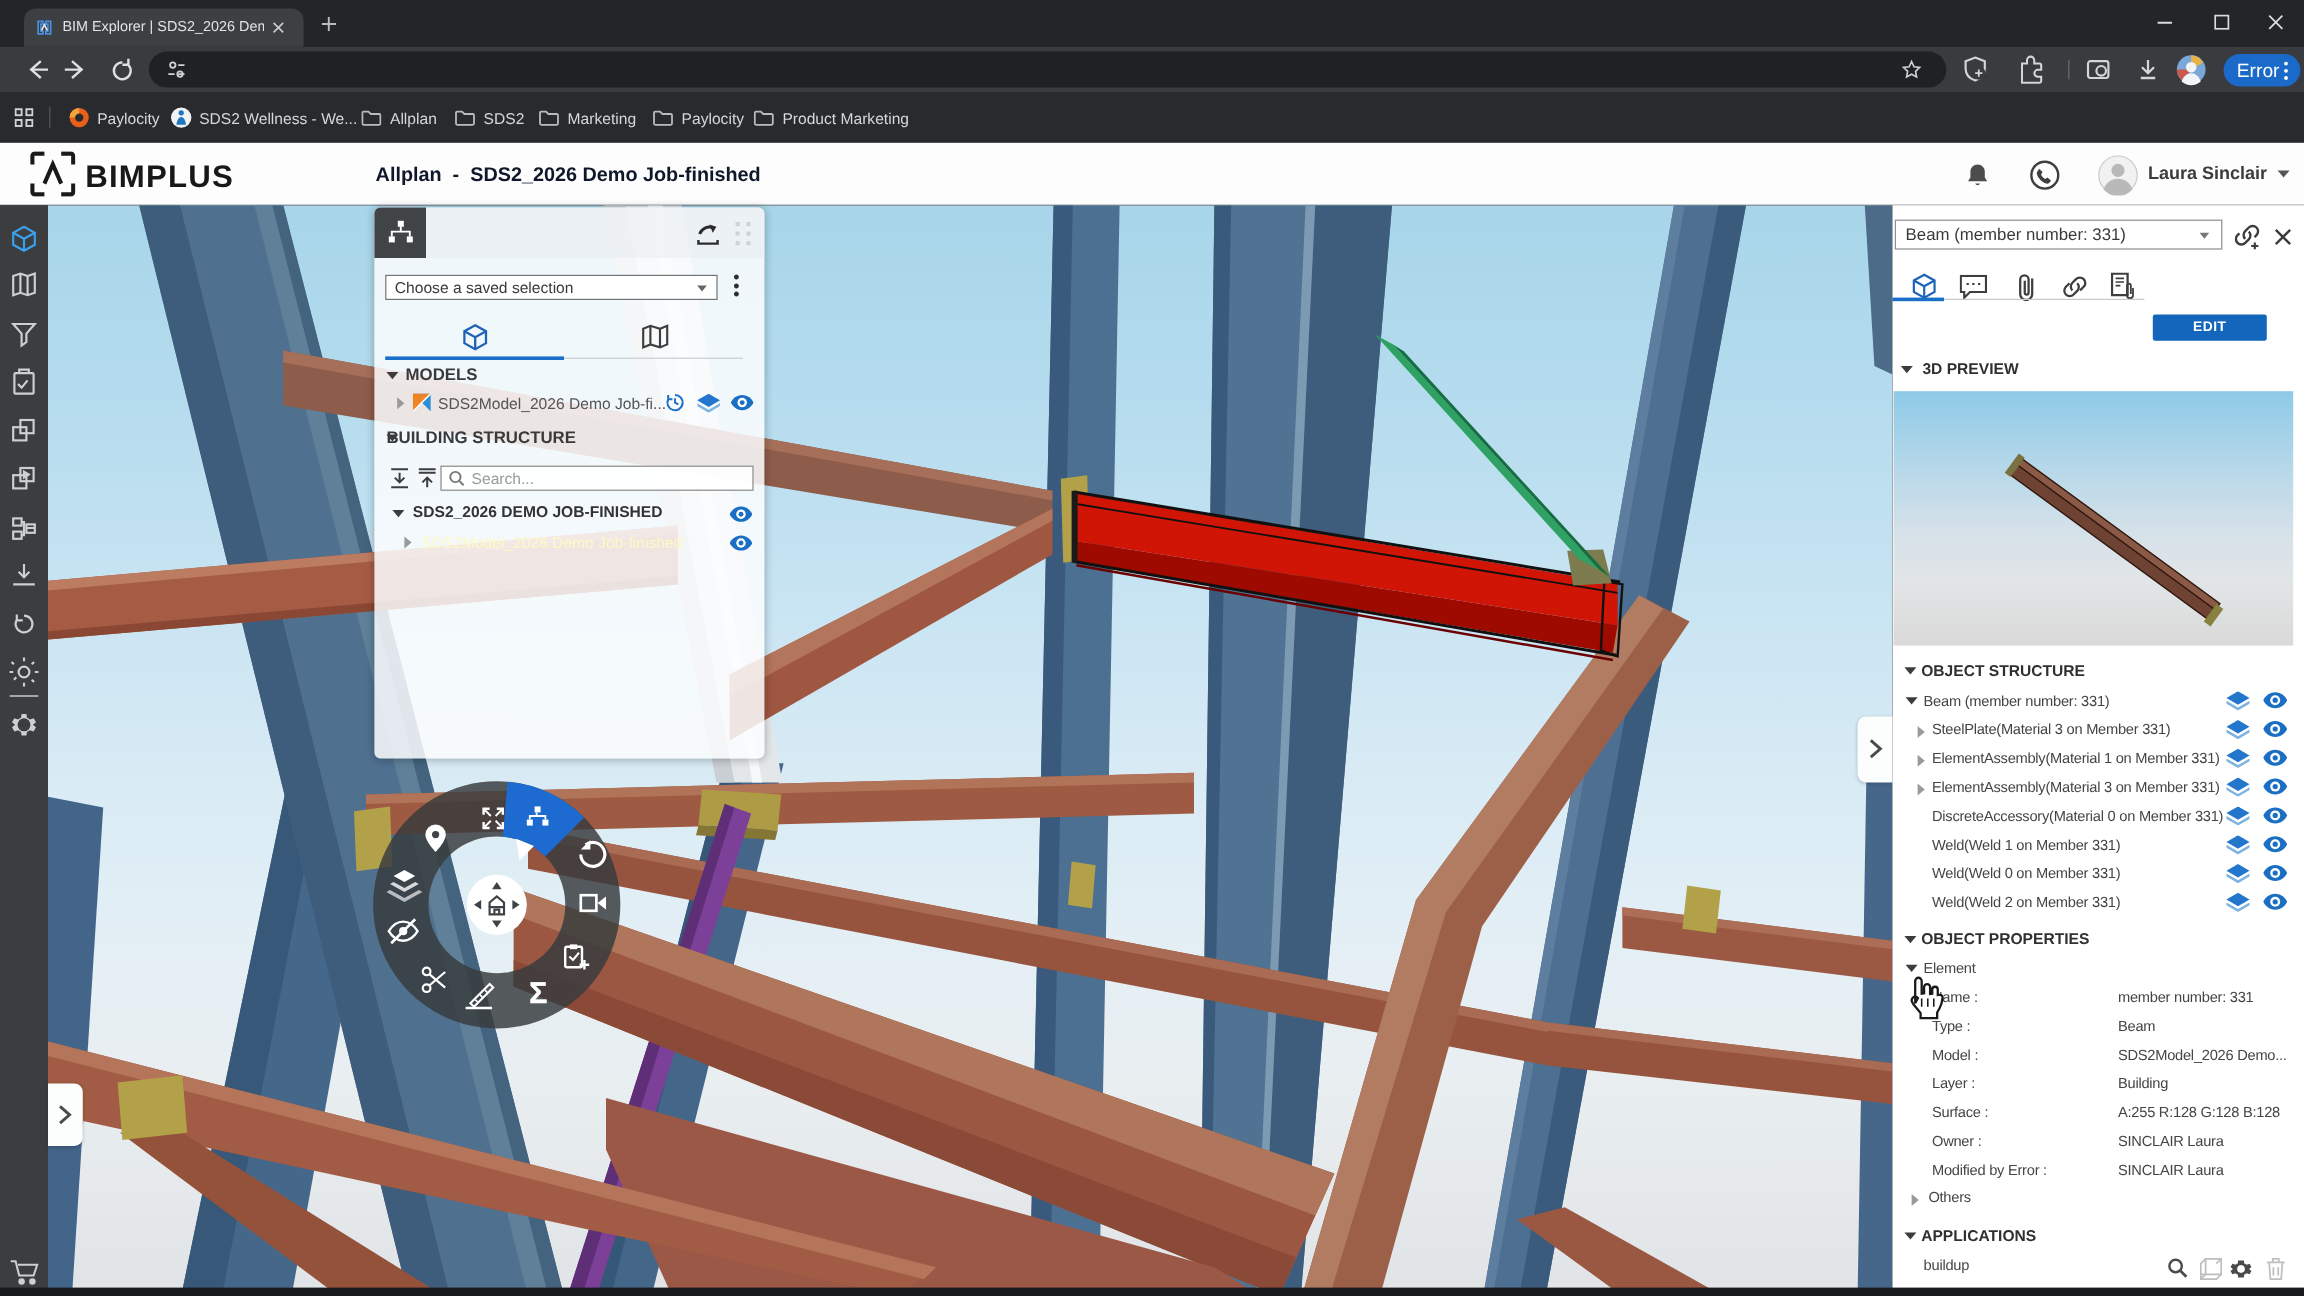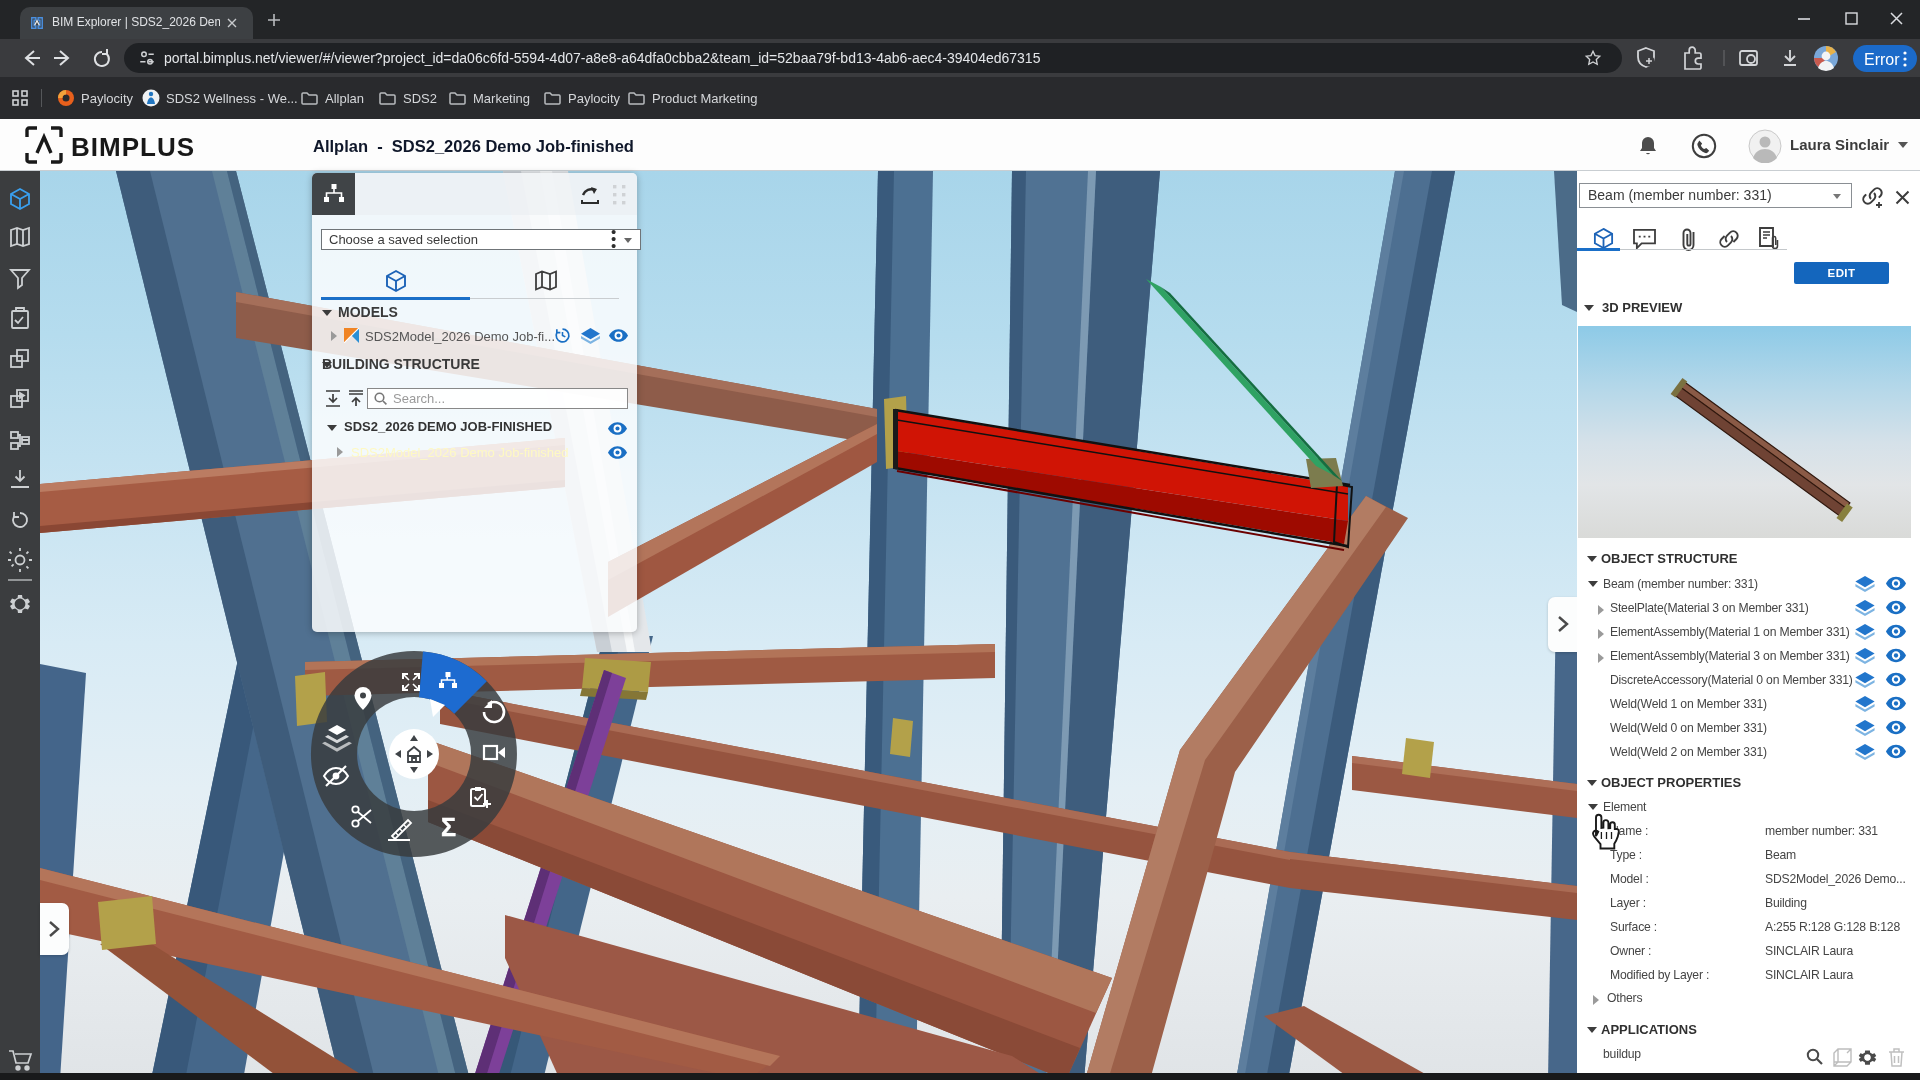--- a/index.html
+++ b/index.html
@@ -66,21 +66,20 @@
   <path d="M16 5l-8 7 8 7M8 12h14" stroke="#dee0e3" stroke-width="2" fill="none"></path>
   <path d="M42 5l8 7-8 7M50 12H36" stroke="#dee0e3" stroke-width="2" fill="none"></path>
   <path d="M84 6a7 7 0 1 0 5 2.2M89 3v5h-5" stroke="#dee0e3" stroke-width="2" fill="none"></path>
 </svg>
 <div id="omnibox">
   <svg width="18" height="18" style="position:absolute;left:14px;top:6px" viewBox="0 0 24 24">
     <circle cx="8" cy="7" r="3" fill="none" stroke="#cfd1d4" stroke-width="2"></circle>
     <path d="M14 7h7M3 17h7M14 17h7" stroke="#cfd1d4" stroke-width="2"></path>
     <circle cx="16" cy="17" r="3" fill="none" stroke="#cfd1d4" stroke-width="2"></circle>
   </svg>
-  <div style="position:absolute;left:40px;top:0;font-size:14px">portal.bimplus.net/viewer/#/viewer?project_id=da06c6fd-5594-4d07-a8e8-a64dfa0cbba2&amp;team_id=52baa79f-bd13-4ab6-aec4-39404ed67315</div>
   <svg width="18" height="18" style="position:absolute;left:1460px;top:6px" viewBox="0 0 24 24">
     <path d="M12 3l2.7 5.8 6.3.8-4.6 4.4 1.2 6.3-5.6-3.1-5.6 3.1 1.2-6.3L3 9.6l6.3-.8z" fill="none" stroke="#cfd1d4" stroke-width="1.8"></path>
   </svg>
 </div>
 
 <svg width="300" height="28" style="position:absolute;left:1632px;top:44px" viewBox="0 0 300 28">
   <path d="M14 4l8 3v6c0 5-3.5 8.5-8 10-4.5-1.5-8-5-8-10V7z" fill="none" stroke="#d3d5d8" stroke-width="1.8"></path>
   <circle cx="17" cy="17" r="5.5" fill="#3a3b3e"></circle>
     <path d="M14 17h6M17 14v6" stroke="#d3d5d8" stroke-width="1.5"></path>
   <path d="M53 12h4.2V9.2a3 3 0 0 1 6 0V12h4.3a1.5 1.5 0 0 1 1.5 1.5v3.7h-2.8a2.9 2.9 0 0 0 0 5.8H69v3.5a1.5 1.5 0 0 1-1.5 1.5H53z" fill="none" stroke="#d3d5d8" stroke-width="1.7" transform="translate(0,-3)"></path>
@@ -324,21 +323,21 @@
   <svg width="16" height="24" style="position:absolute;left:300px;top:11px" viewBox="0 0 16 24">
     <g fill="#cfd2d5">
       <rect x="1" y="1" width="3.4" height="3.4"></rect>
         <rect x="10" y="1" width="3.4" height="3.4"></rect>
       <rect x="1" y="9" width="3.4" height="3.4"></rect>
         <rect x="10" y="9" width="3.4" height="3.4"></rect>
       <rect x="1" y="17" width="3.4" height="3.4"></rect>
         <rect x="10" y="17" width="3.4" height="3.4"></rect>
     </g>
   </svg>
-  <div style="position:absolute;left:9px;top:56px;width:320px;height:21px;background:#fff;border:1px solid #6f7478;color:#3a3a3a;line-height:19px;padding-left:7px;font-size:13px">Choose a saved selection
+  <div style="position:absolute;left:9px;top:56px;width:277px;height:21px;background:#fff;border:1px solid #6f7478;color:#3a3a3a;line-height:19px;padding-left:7px;font-size:13px">Choose a saved selection
     <span class="tri trid" style="position:absolute;right:8px;top:8px;border-top-color:#666;border-left-width:4px;border-right-width:4px;border-top-width:5px"></span>
   </div>
   <div style="position:absolute;left:299px;top:55px;width:4px;height:22px;color:#2e2e2e;font-size:15px;line-height:7px;letter-spacing:0">•<br>•<br>•</div>
 
   <svg width="24" height="24" style="position:absolute;left:72px;top:96px" viewBox="0 0 24 24">
     <g fill="none" stroke="#1c63b7" stroke-width="1.9">
       <path d="M12 2l9 5v10l-9 5-9-5V7z"></path>
         <path d="M3 7l9 5 9-5M12 12v10"></path>
     </g>
   </svg>
@@ -641,21 +640,21 @@
   <div class="rrow" style="left:33px;top:677px">Type :</div>
     <div class="rrow" style="left:188px;top:677px">Beam</div>
   <div class="rrow" style="left:33px;top:701px">Model :</div>
     <div class="rrow" style="left:188px;top:701px">SDS2Model_2026 Demo...</div>
   <div class="rrow" style="left:33px;top:725px">Layer :</div>
     <div class="rrow" style="left:188px;top:725px">Building</div>
   <div class="rrow" style="left:33px;top:749px">Surface :</div>
     <div class="rrow" style="left:188px;top:749px">A:255 R:128 G:128 B:128</div>
   <div class="rrow" style="left:33px;top:773px">Owner :</div>
     <div class="rrow" style="left:188px;top:773px">SINCLAIR Laura</div>
-  <div class="rrow" style="left:33px;top:797px">Modified by Layer :</div>
+  <div class="rrow" style="left:33px;top:797px">Modified by Error :</div>
     <div class="rrow" style="left:188px;top:797px">SINCLAIR Laura</div>
   <span class="tri trir" style="left:16px;top:824px"></span>
   <div class="rrow" style="left:30px;top:820px">Others</div>
 
   <span class="tri trid" style="left:10px;top:856px"></span>
   <div class="sechdr" style="left:24px;top:851px">APPLICATIONS</div>
   <div class="rrow" style="left:26px;top:876px">buildup</div>
   <svg width="18" height="18" style="position:absolute;left:229px;top:877px" viewBox="0 0 18 18">
     <circle cx="7" cy="7" r="5.2" fill="none" stroke="#4a4a4a" stroke-width="2"></circle>
     <path d="M11 11l5 5" stroke="#4a4a4a" stroke-width="2.2"></path>

